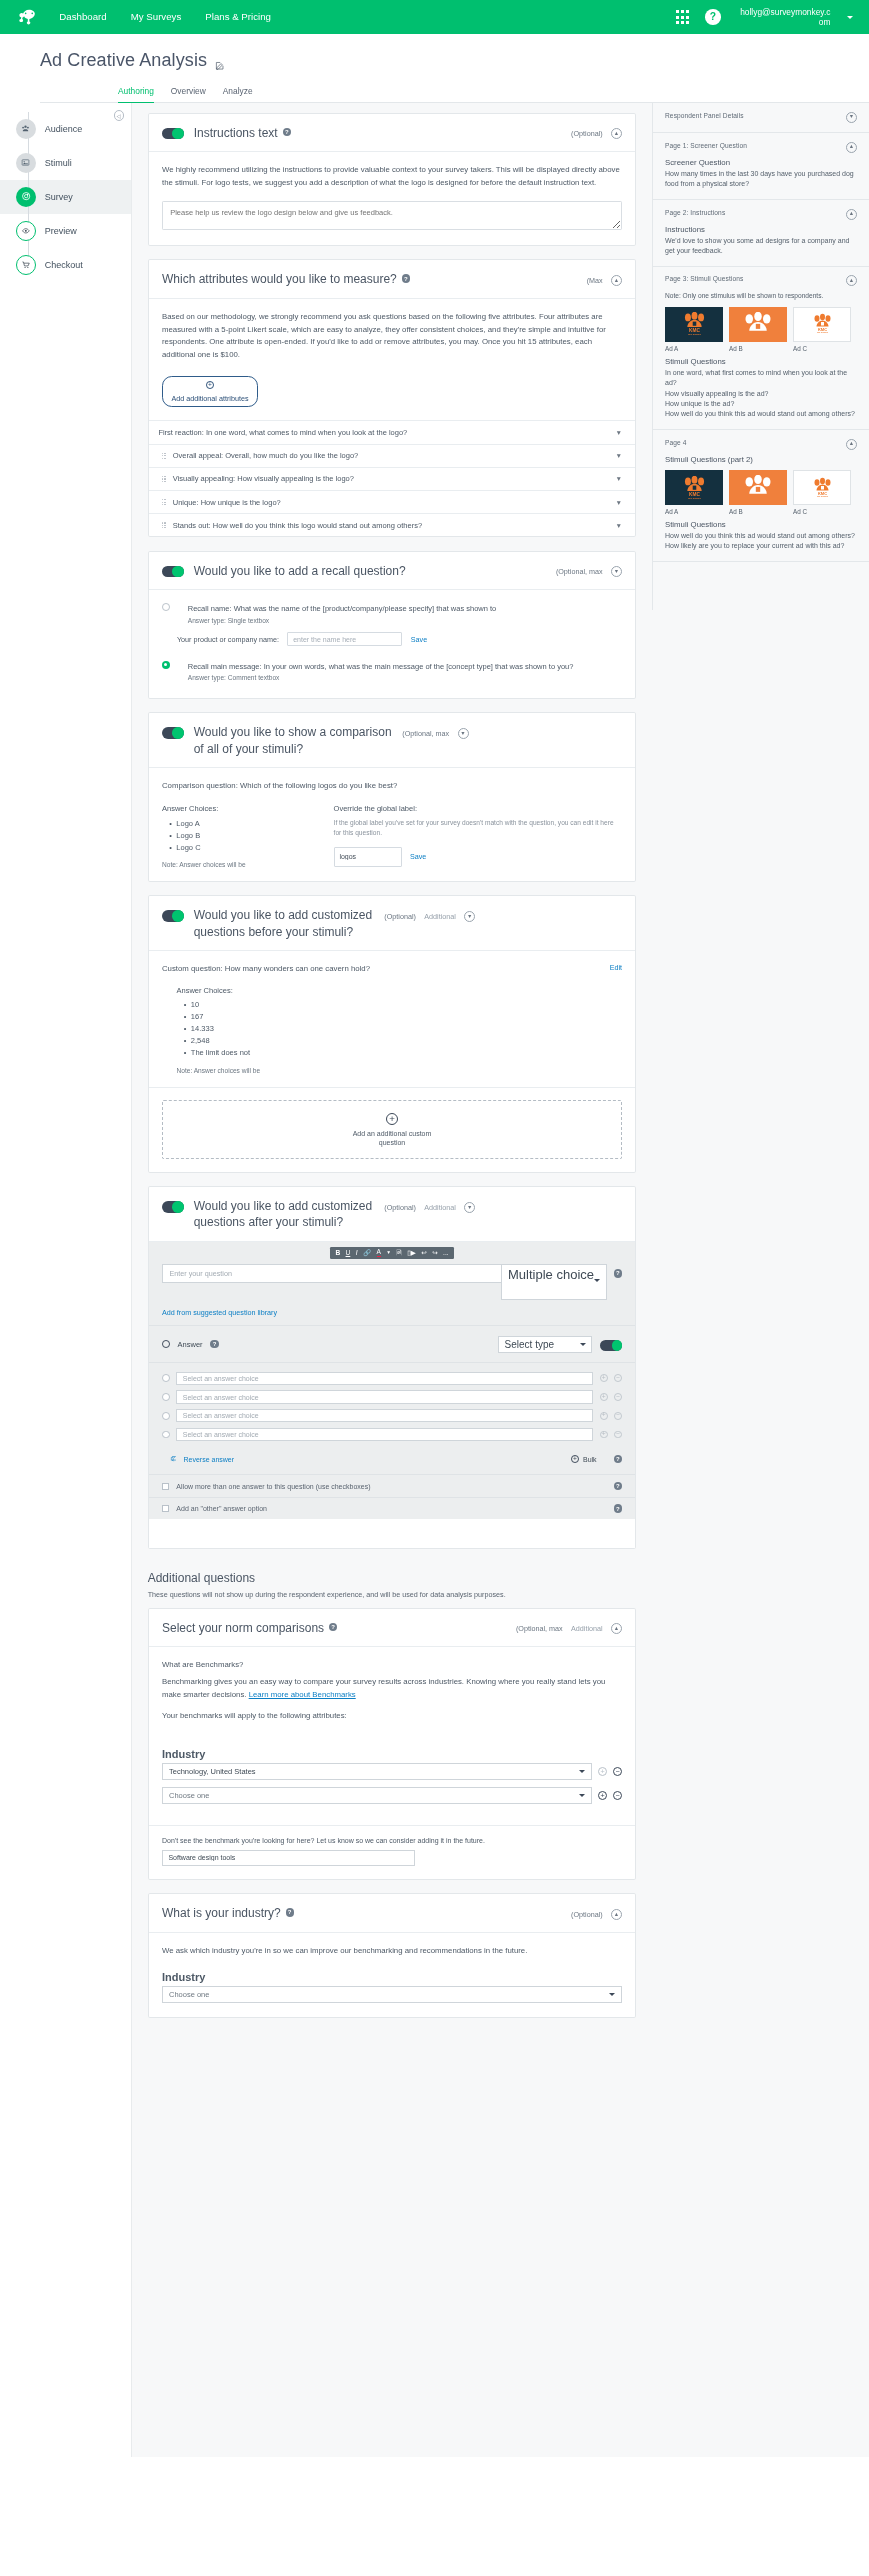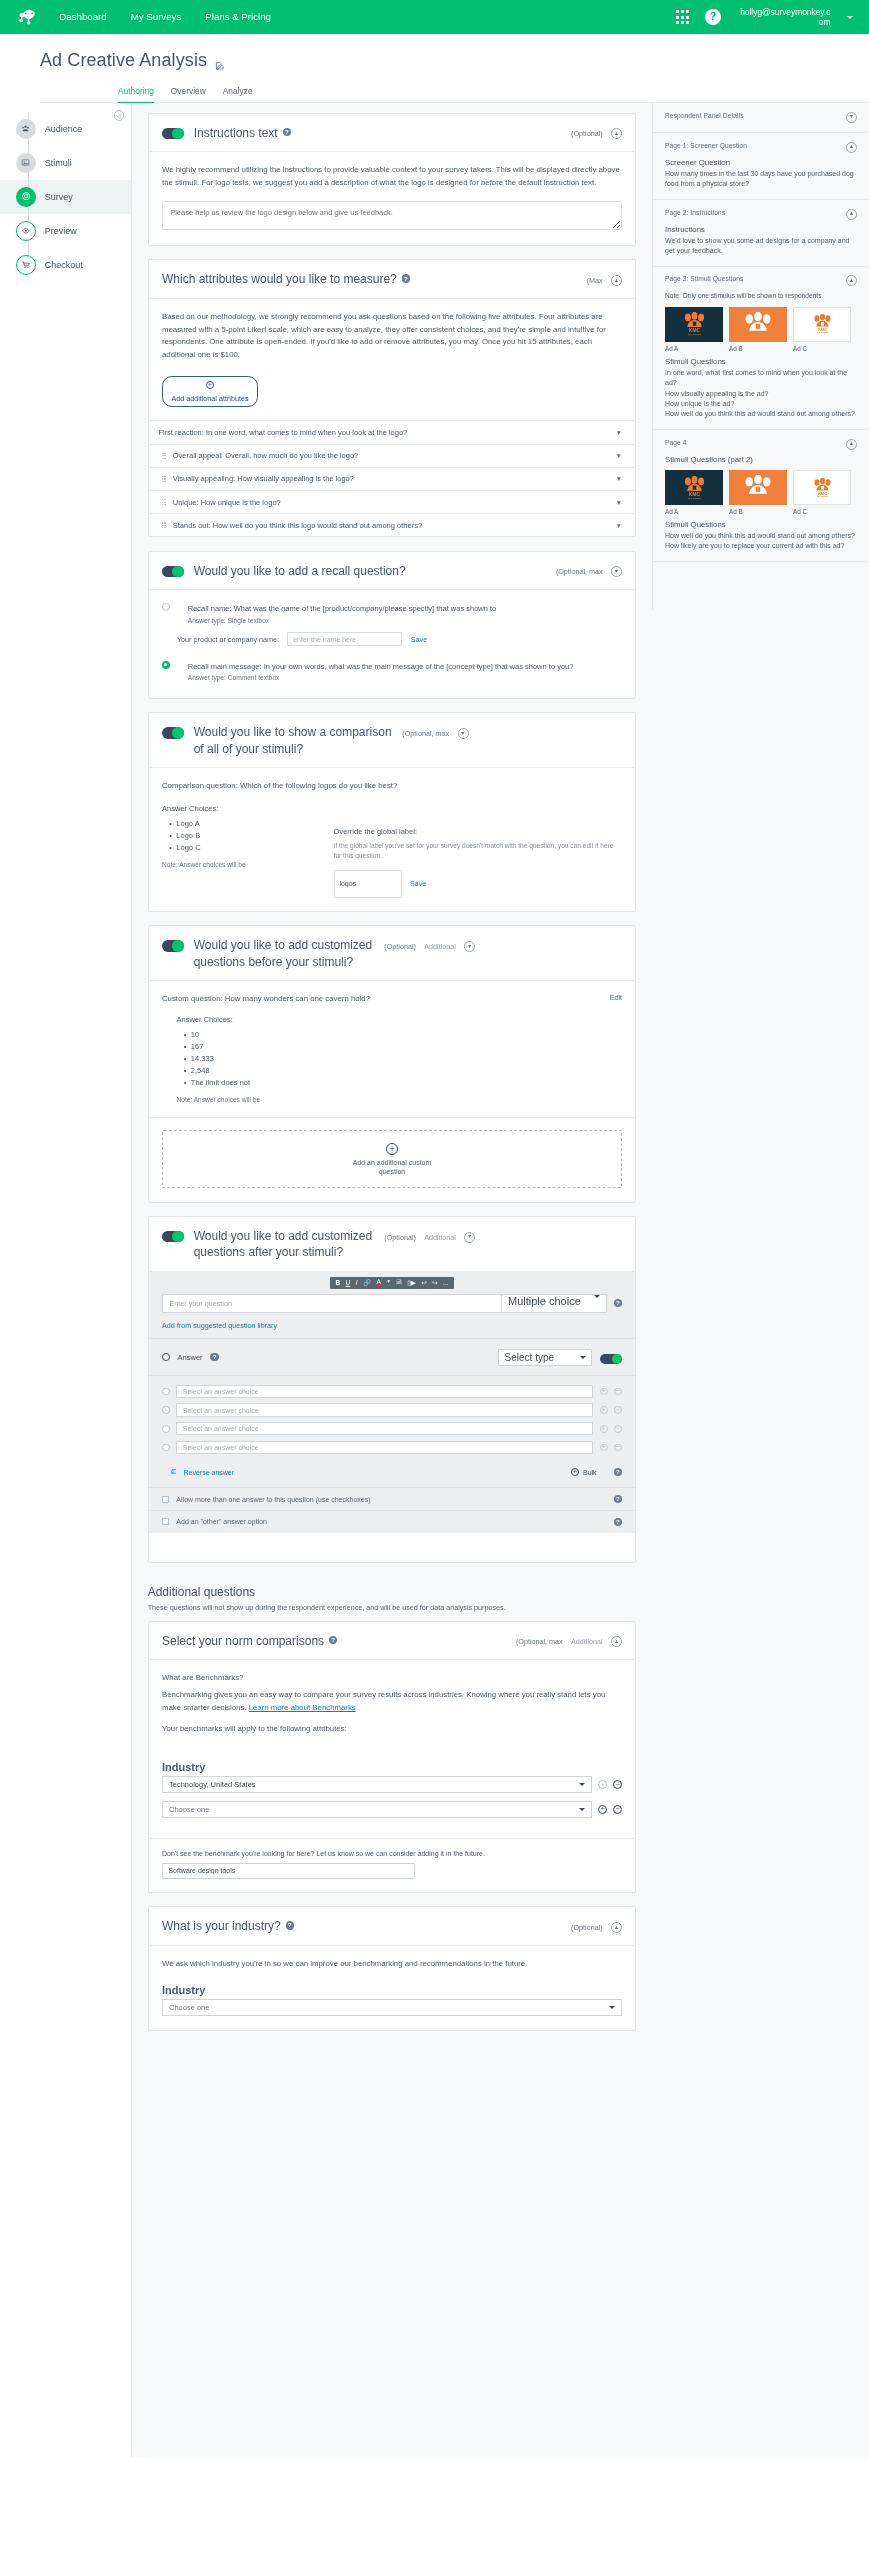--- a/index.html
+++ b/index.html
@@ -93,21 +93,21 @@
   .opt-sub{font-size:6.6px;color:#6c7782;margin-top:1.8px;}
   .inline-field{display:flex;align-items:center;gap:8.4px;margin:8.4px 0 13.3px 0;}
   .inline-field .lbl{font-size:7.2px;color:#4d5966;}
   .txt-input{border:0.6px solid #d5dbe1;border-radius:1px;height:14.5px;padding:0 4.8px;font-size:7px;color:#444e59;font-family:inherit;background:#fff;}
   .txt-input::placeholder{color:#a6aeb7;}
   .save-link{color:#0b7ec4;font-size:7.2px;cursor:pointer;}
 
   
   .two-col{display:flex;gap:26.6px;margin-top:11px;}
   .col-l{flex:0 0 145px;}
-  .col-r{flex:1 1 auto;margin-top:23px;}
+  .col-r{flex:1 1 auto;}
   .sub-head{font-size:7.5px;color:#4d5966;margin-bottom:4.8px;}
   .choice-list{list-style:none;margin:0 0 0 7.2px;padding:0;}
   .choice-list li{font-size:7.5px;color:#4d5966;line-height:12px;position:relative;padding-left:7.2px;}
   .choice-list li::before{content:"•";position:absolute;left:0;color:#4d5966;}
   .note-line{font-size:6.6px;color:#6c7782;margin-top:7.2px;}
   .hint{font-size:6.6px;color:#8a939d;line-height:10.3px;}
 
   
   .dashed-add{border:0.6px dashed #b4bcc4;border-radius:1.8px;margin:12px 13.3px 13.3px 13.3px;padding:12px 0 11px 0;text-align:center;cursor:pointer;}
   .dashed-add .pc{width:12px;height:12px;border-radius:50%;border:0.8px solid #3c4858;display:inline-flex;align-items:center;justify-content:center;font-size:9.7px;color:#3c4858;line-height:1;}
@@ -115,21 +115,21 @@
   .edit-link{color:#0b7ec4;font-size:7.2px;cursor:pointer;}
 
   
   .grey-panel{background:#eceeef;}
   .editor-zone{padding:13.3px 13.3px 8.4px 13.3px;position:relative;}
   .rte-toolbar{background:#5b6770;border-radius:1.2px;display:inline-flex;align-items:center;gap:5.4px;padding:2.4px 5.4px;color:#fff;font-size:6.6px;position:absolute;left:50%;transform:translateX(-50%);top:4.8px;}
   .rte-toolbar span{cursor:pointer;line-height:1;}
   .editor-row{display:flex;align-items:stretch;gap:0;margin-top:8.4px;}
   .q-input{flex:1 1 auto;border:0.6px solid #cfd5da;border-right:none;background:#fff;height:19.3px;padding:0 6.6px;font-size:7.2px;color:#444e59;font-family:inherit;}
   .q-input::placeholder{color:#a3abb3;}
-  .q-select{width:106px;border:0.6px solid #cfd5da;background:#fff;height:19.3px;display:flex;align-items:flex-start;justify-content:space-between;padding:0 6px;font-size:11px;color:#3f4a55;cursor:pointer;}
+  .q-select{width:106px;border:0.6px solid #cfd5da;background:#fff;height:19.3px;display:flex;align-items:flex-end;justify-content:space-between;padding:17px 6px;font-size:13px;color:#3f4a55;cursor:pointer;}
   .caret{width:0;height:0;border-left:3px solid transparent;border-right:3px solid transparent;border-top:3.6px solid #3c4858;}
   .editor-row .help-q{margin:5.4px 0 0 6.6px;}
   .lib-link{color:#0b7ec4;font-size:7.2px;display:inline-block;margin-top:7.8px;cursor:pointer;}
   .answer-bar{display:flex;align-items:center;gap:7.8px;padding:9.7px 13.3px;border-top:0.6px solid #dfe3e6;}
   .ans-icon{width:7.8px;height:7.8px;border-radius:50%;border:1.8px solid #3c4858;}
   .answer-bar .lab{font-size:7.5px;color:#3f4a55;}
   .answer-bar .push{flex:1 1 auto;}
   .sel-type{width:94px;border:0.6px solid #cfd5da;background:#fff;height:17px;display:flex;align-items:center;justify-content:space-between;padding:0 5.4px;font-size:10px;color:#3f4a55;cursor:pointer;}
   .choice-rows{padding:8.4px 13.3px 4.8px 13.3px;border-top:0.6px solid #dfe3e6;}
   .choice-row{display:flex;align-items:center;gap:6.6px;margin-bottom:5.4px;}
@@ -440,21 +440,21 @@
                 <li>Logo A</li>
                 <li>Logo B</li>
                 <li>Logo C</li>
               </ul>
               <div class="note-line">Note: Answer choices will be</div>
             </div>
             <div class="col-r">
               <div class="sub-head">Override the global label:</div>
               <div class="hint">If the global label you've set for your survey doesn't match with the question, you can edit it here for this question.</div>
               <div class="inline-field" style="margin-bottom:0;">
-                <input class="txt-input" style="width: 68px; height: 28px;" value="logos">
+                <input class="txt-input" style="width: 68px; height: 20px;" value="logos">
                 <span class="save-link">Save</span>
               </div>
             </div>
           </div>
         </div>
       </div>
 
       <div class="card">
         <div class="card-head">
           <span class="toggle"></span>

